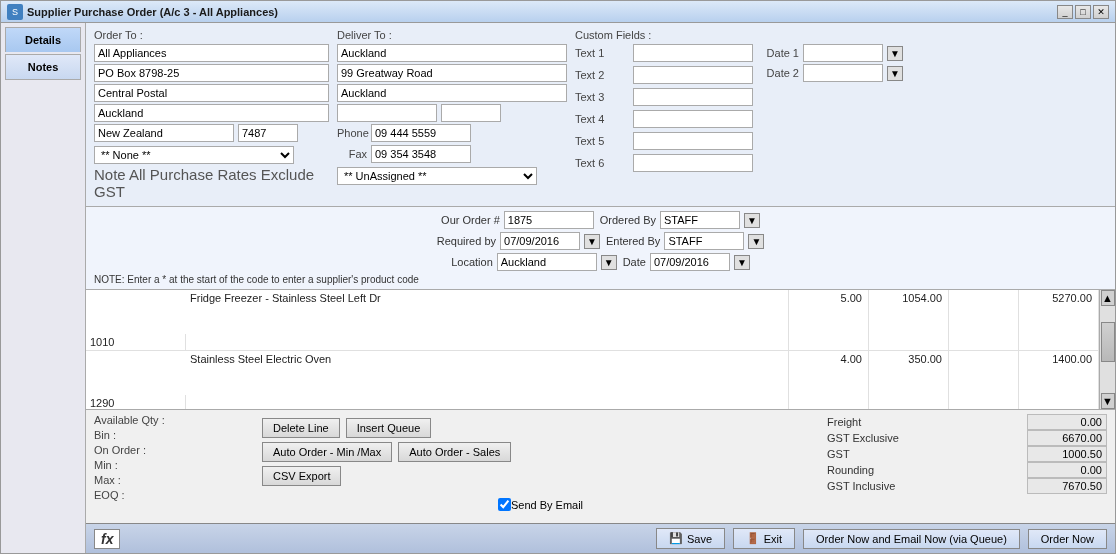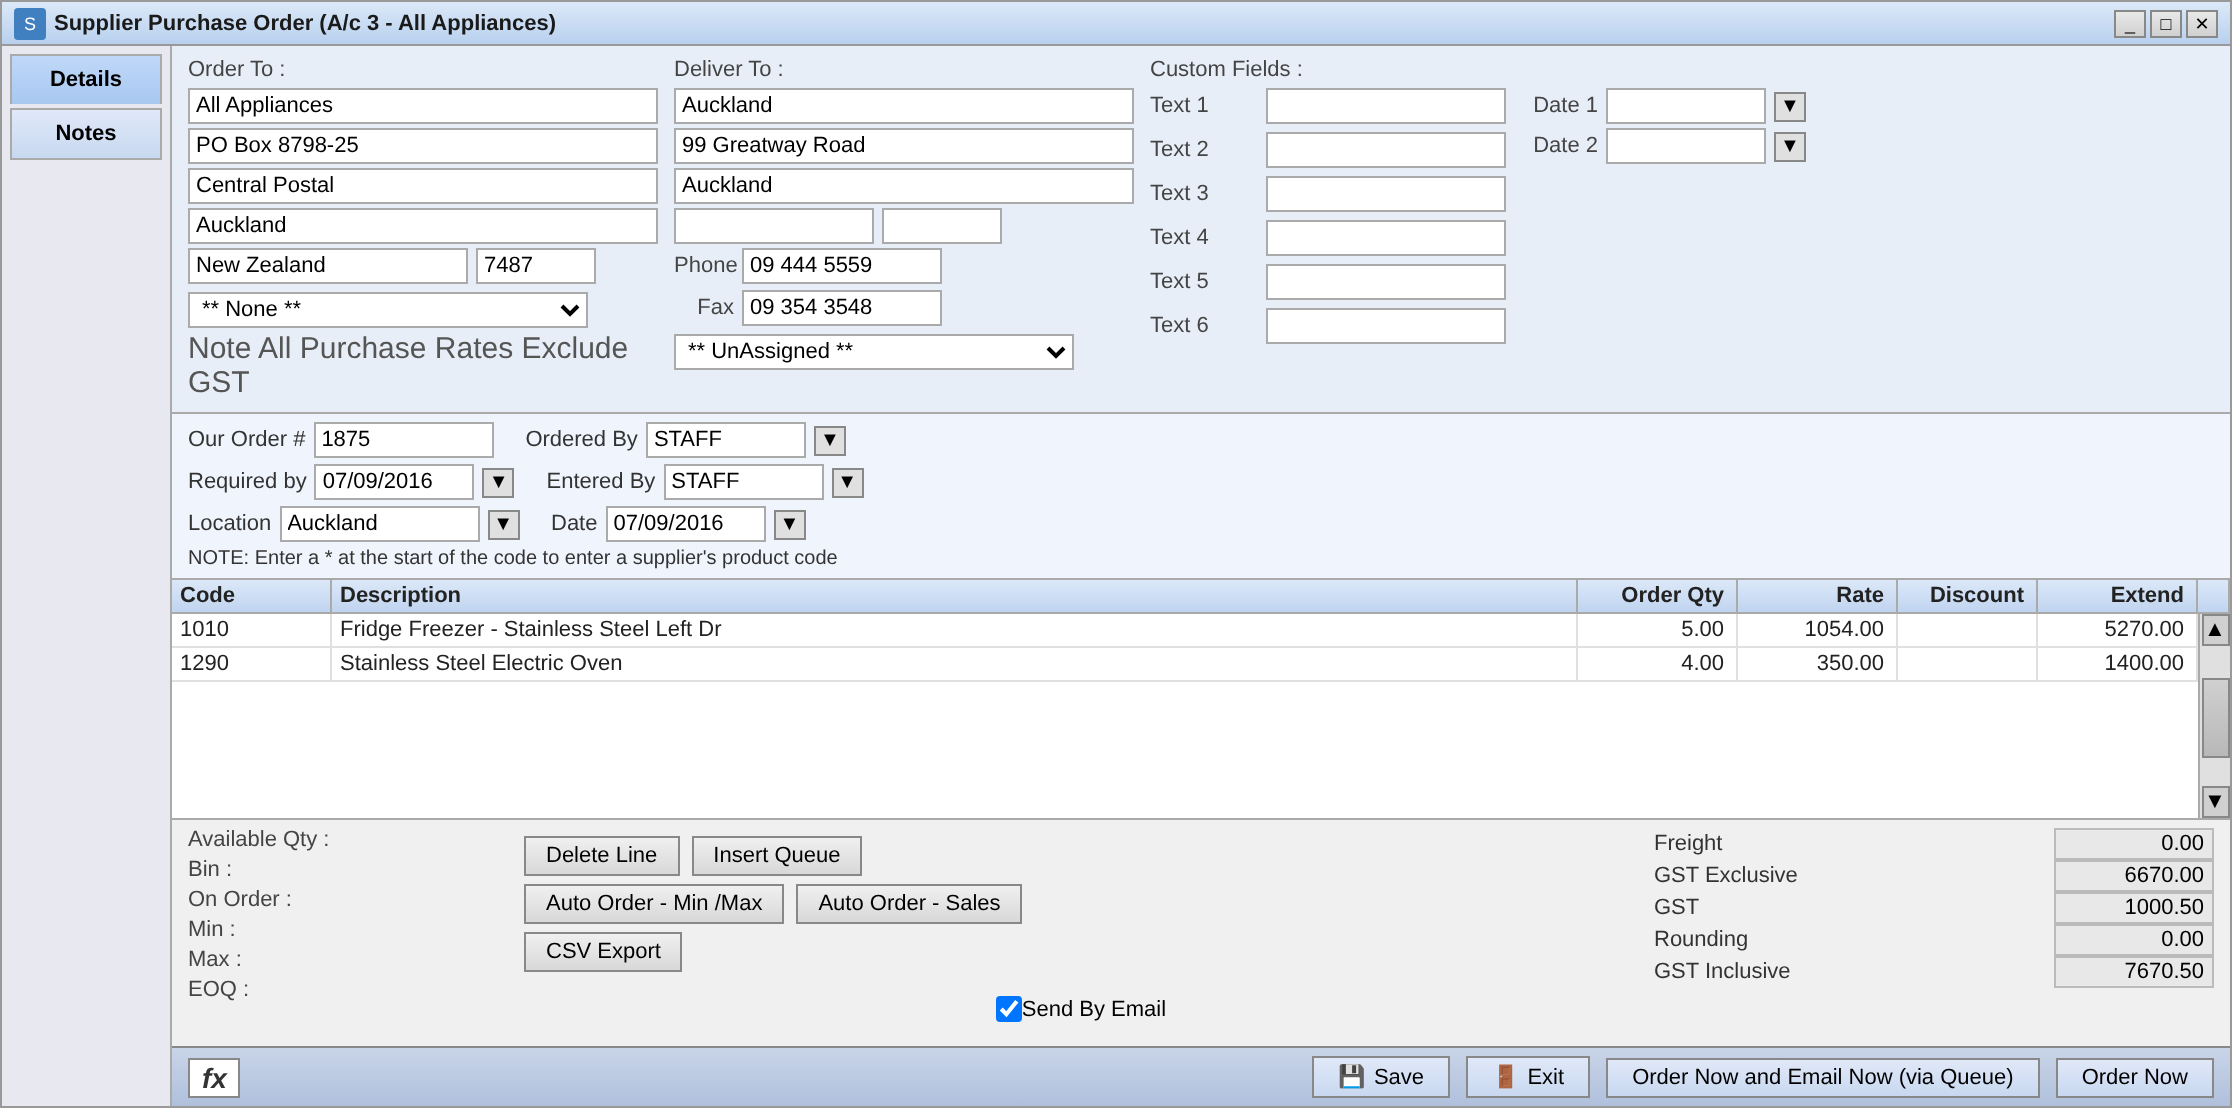--- a/index.html
+++ b/index.html
@@ -30,39 +30,39 @@
     .note-text { font-size: 15px; color: #555; margin-top: 2px; }
     .phone-fax-area { display: flex; flex-direction: column; gap: 3px; margin-top: 2px; }
     .phone-row { display: flex; align-items: center; gap: 4px; }
     .phone-label { width: 30px; text-align: right; color: #444; }
     .cf-row { display: flex; align-items: center; gap: 20px; margin-bottom: 2px; }
     .cf-label { width: 38px; color: #444; font-size: 11px; }
     .cf-input { width: 120px; padding: 1px 3px; border: 1px solid #aaa; background: white; height: 18px; font-size: 11px; }
     .cf-date-input { width: 80px; padding: 1px 3px; border: 1px solid #aaa; background: white; height: 18px; font-size: 11px; }
     .date-label { width: 38px; color: #444; font-size: 11px; text-align: right; }
     .middle-section { background: #f0f4fc; border-bottom: 1px solid #aaa; padding: 4px 8px; }
-    .middle-row { display: flex; align-items: center; gap: 16px; flex-wrap: wrap; }
+    .middle-row { display: flex; align-items: center; gap: 6px; flex-wrap: wrap; justify-content: center; }
     .field-pair { display: flex; align-items: center; gap: 4px; }
     .field-label { color: #333; white-space: nowrap; }
     .field-input { padding: 1px 3px; border: 1px solid #aaa; background: white; height: 18px; font-size: 11px; }
     .note-row { color: #333; font-size: 10px; margin-top: 3px; }
     .table-section { flex: 1; overflow: hidden; display: flex; flex-direction: column; }
     .table-header { display: flex; background: linear-gradient(to bottom, #dce8f8, #c0d4f0); border-bottom: 1px solid #aaa; }
     .th { padding: 2px 4px; border-right: 1px solid #aaa; font-weight: bold; color: #222; font-size: 11px; }
     .th-code { width: 80px; }
     .th-desc { flex: 1; }
     .th-qty { width: 80px; text-align: right; padding-right: 6px; }
     .th-rate { width: 80px; text-align: right; padding-right: 6px; }
     .th-disc { width: 70px; text-align: right; padding-right: 6px; }
     .th-ext { width: 80px; text-align: right; padding-right: 6px; }
     .th-scroll { width: 16px; }
     .table-body { flex: 1; overflow-y: auto; background: white; }
     .table-row-data { display: flex; border-bottom: 1px solid #e0e0e0; }
     .td { padding: 2px 4px; border-right: 1px solid #e0e0e0; font-size: 11px; color: #222; }
-    .td-code { width: 80px; }
+    .td-code { width: 100px; margin-top: 44px; }
     .td-desc { flex: 1; }
     .td-qty { width: 80px; text-align: right; padding-right: 6px; }
     .td-rate { width: 80px; text-align: right; padding-right: 6px; }
     .td-disc { width: 70px; text-align: right; padding-right: 6px; }
     .td-ext { width: 80px; text-align: right; padding-right: 6px; }
     .bottom-section { background: #f0f0f0; border-top: 1px solid #aaa; padding: 4px 8px; display: flex; gap: 8px; }
     .bottom-left { width: 160px; display: flex; flex-direction: column; gap: 3px; }
     .bottom-middle { flex: 1; display: flex; flex-direction: column; gap: 4px; justify-content: flex-start; padding-top: 4px; }
     .btn-row { display: flex; gap: 6px; }
     .action-btn { padding: 3px 10px; border: 1px solid #888; background: linear-gradient(to bottom, #f0f0f0, #d8d8d8); cursor: pointer; font-size: 11px; white-space: nowrap; }
@@ -236,29 +236,20 @@
           <div class="field-pair">
             <span class="field-label">Date</span>
             <input class="field-input" style="width: 80px;" value="07/09/2016">
             <span style="font-size:10px;cursor:pointer;border:1px solid #888;background:#e0e0e0;padding:1px 2px;">▼</span>
           </div>
         </div>
         <div class="note-row">NOTE: Enter a * at the start of the code to enter a supplier's product code</div>
       </div>
 
       <div class="table-section">
-        <div class="table-header">
-          <div class="th th-code">Code</div>
-          <div class="th th-desc">Description</div>
-          <div class="th th-qty">Order Qty</div>
-          <div class="th th-rate">Rate</div>
-          <div class="th th-disc">Discount</div>
-          <div class="th th-ext">Extend</div>
-          <div class="th th-scroll"></div>
-        </div>
         <div style="display:flex;flex:1;overflow:hidden;">
           <div class="table-body" style="flex:1;">
             <div class="table-row-data">
               <div class="td td-code">1010</div>
               <div class="td td-desc">Fridge Freezer - Stainless Steel Left Dr</div>
               <div class="td td-qty">5.00</div>
               <div class="td td-rate">1054.00</div>
               <div class="td td-disc"></div>
               <div class="td td-ext">5270.00</div>
             </div>

